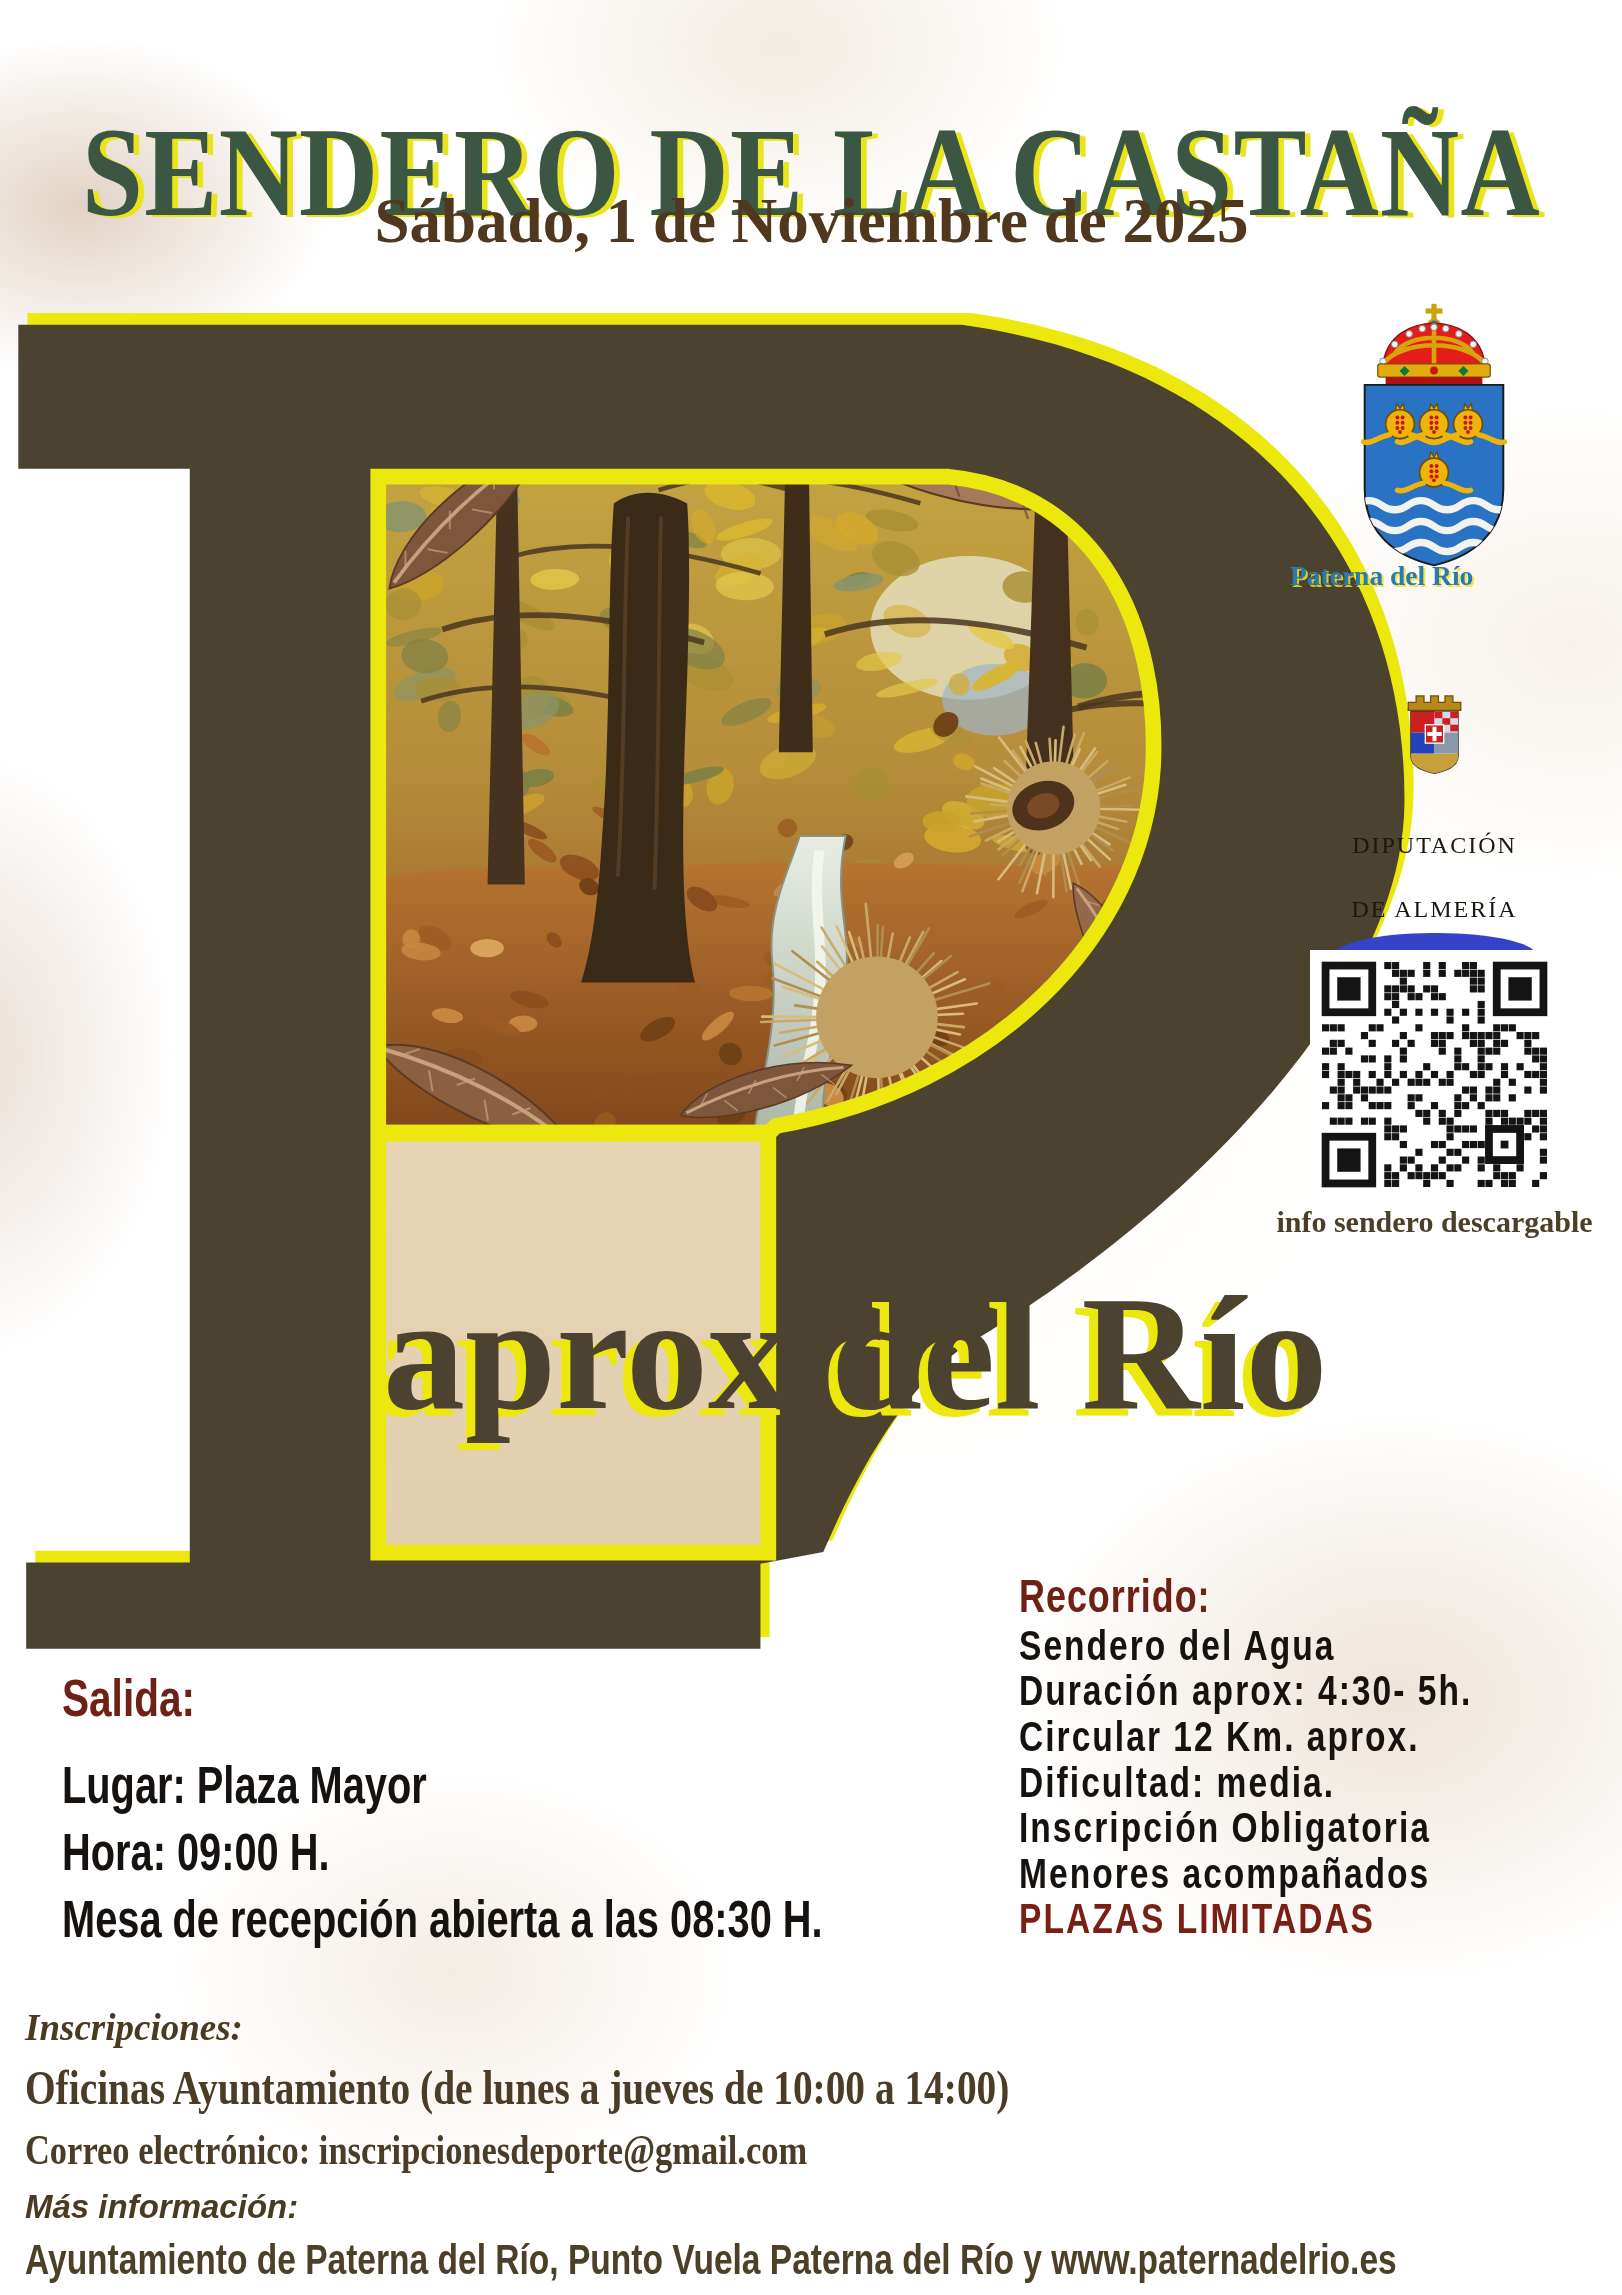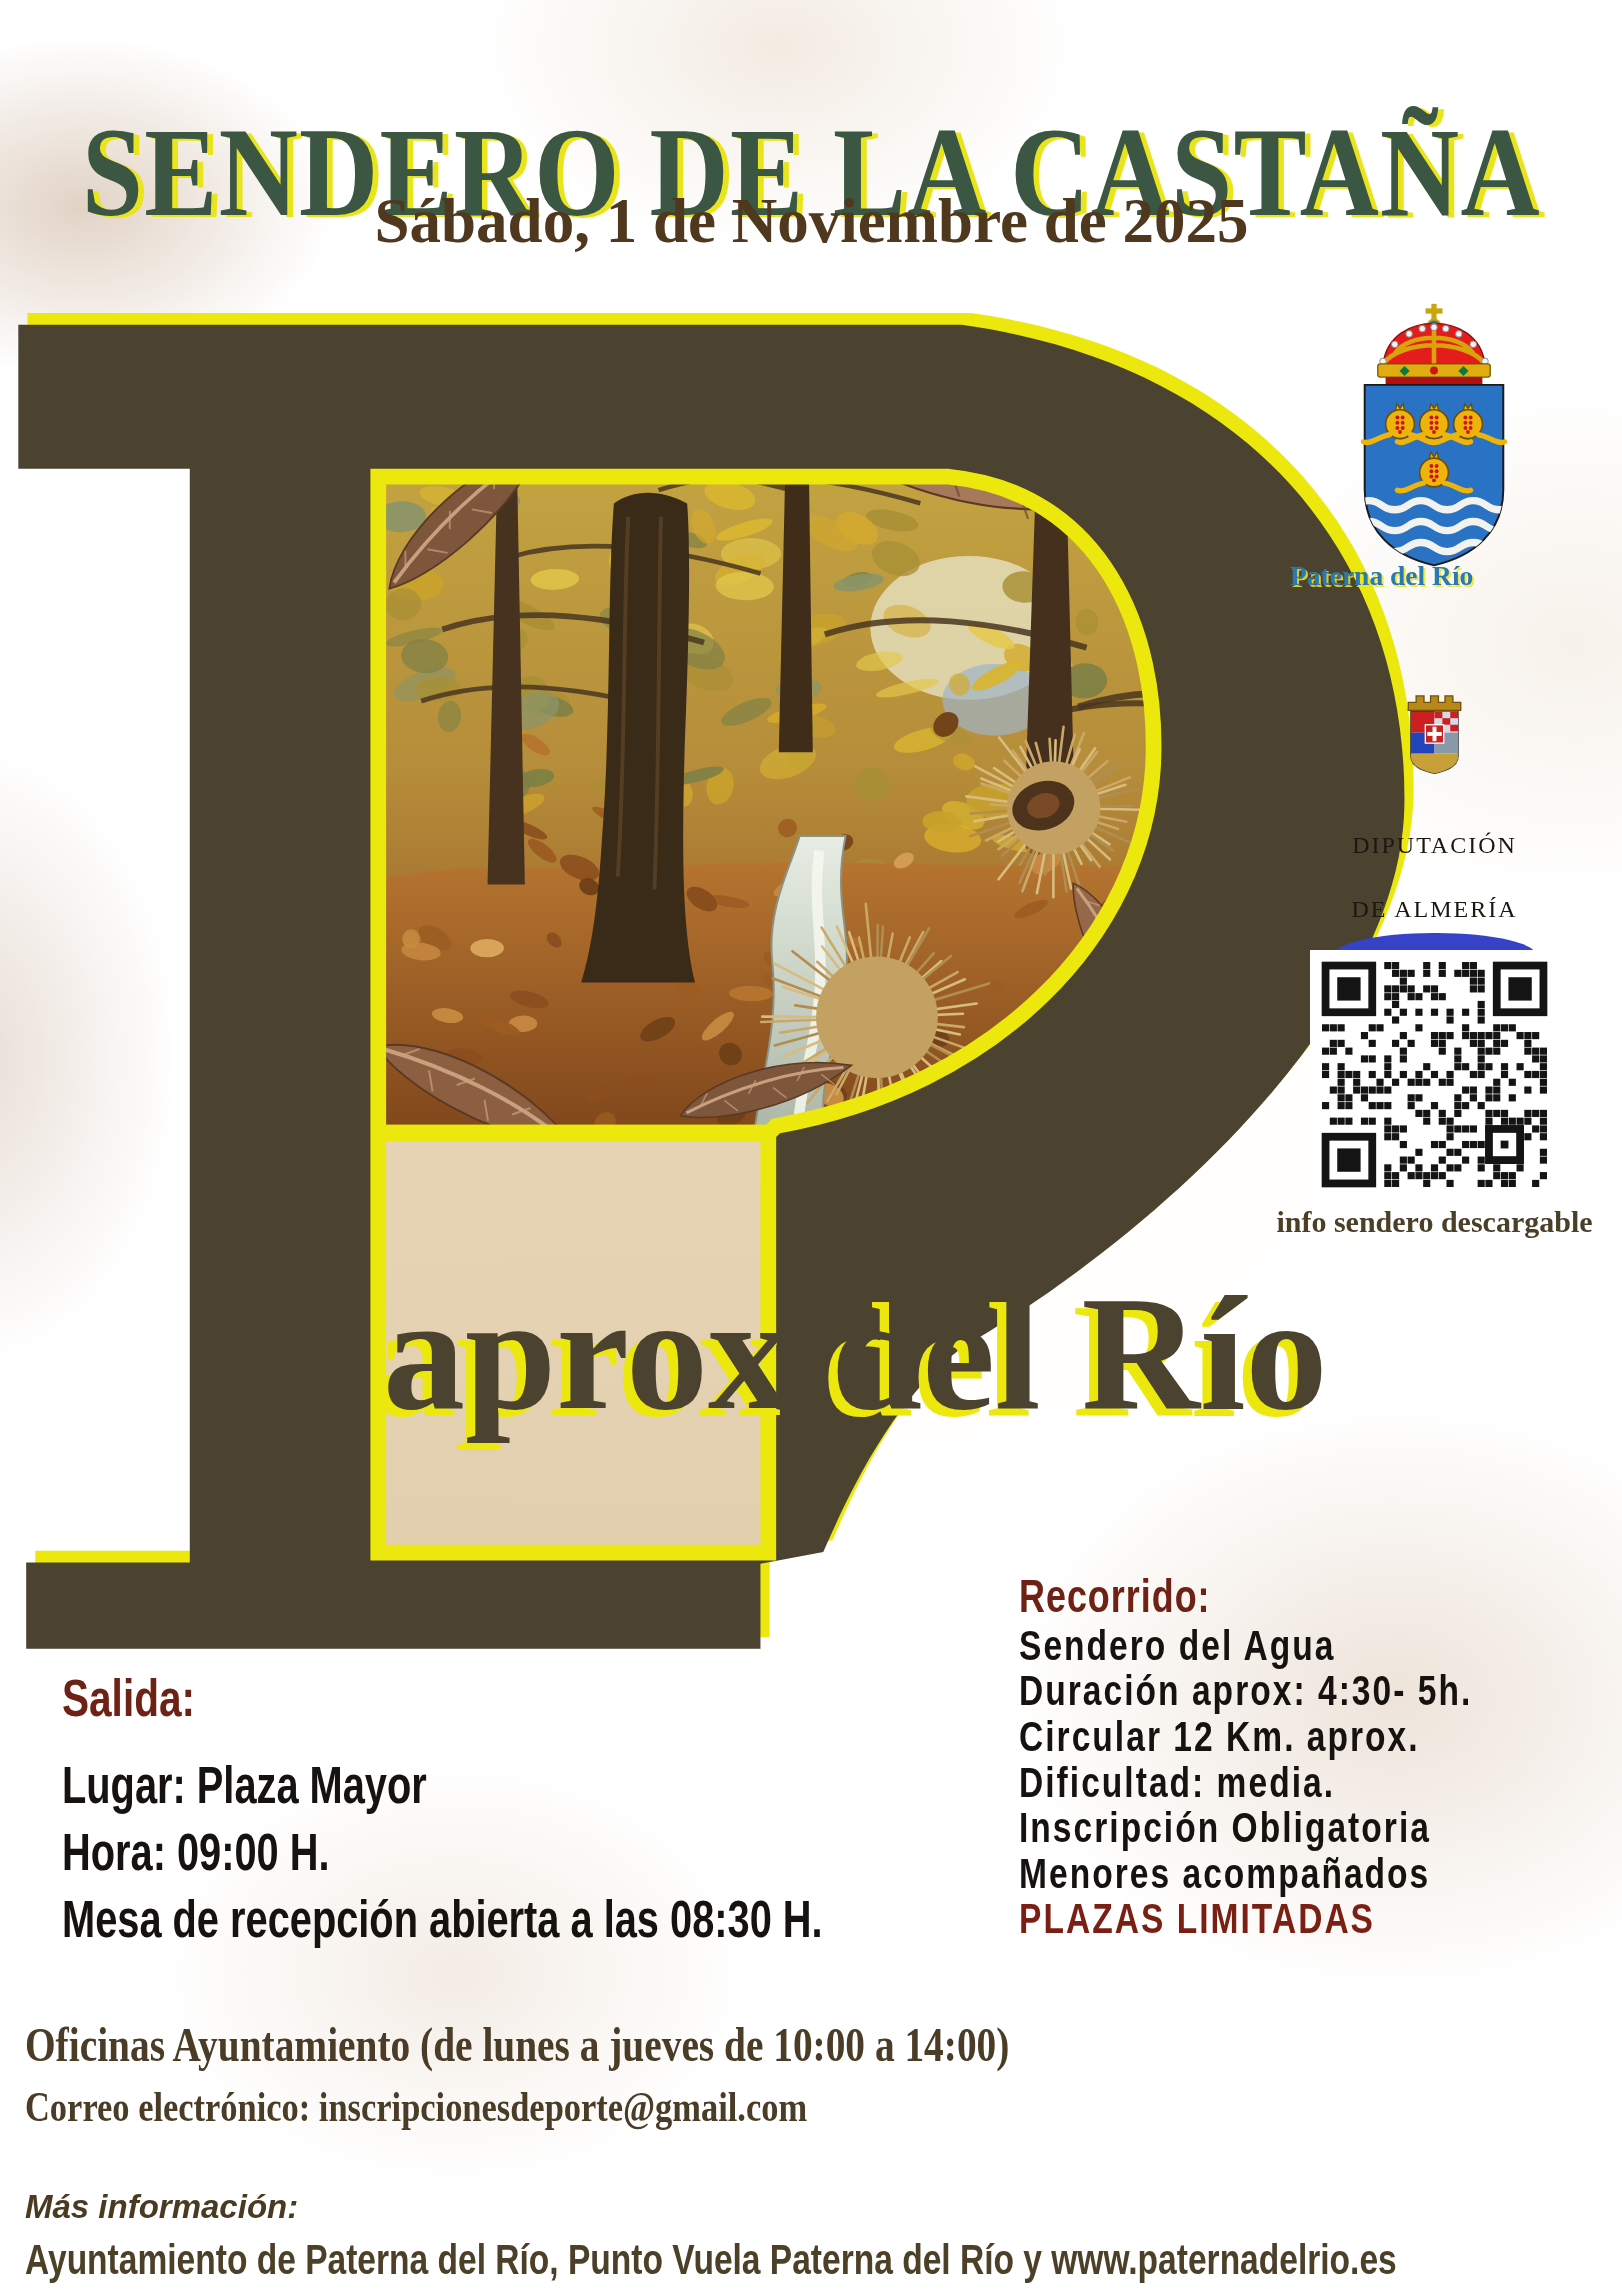--- a/index.html
+++ b/index.html
@@ -856,20 +856,21 @@
     <div class="ln">Sendero del Agua</div>
     <div class="ln">Duración aprox: 4:30- 5h.</div>
     <div class="ln">Circular 12 Km. aprox.</div>
     <div class="ln">Dificultad: media.</div>
     <div class="ln">Inscripción Obligatoria</div>
     <div class="ln">Menores acompañados</div>
     <div class="hl">PLAZAS LIMITADAS</div>
   </div>
 
   <div class="abs insc">
+    <div class="hd">Inscripciones:</div>
     <div class="l1 condSerif">Oficinas Ayuntamiento (de lunes a jueves de 10:00 a 14:00)</div>
     <div class="l2 condSerif">Correo electrónico: inscripcionesdeporte@gmail.com</div>
   </div>
 
   <div class="abs masinfo">
     <div class="hd">Más información:</div>
     <div class="ln cond">Ayuntamiento de Paterna del Río, Punto Vuela Paterna del Río y www.paternadelrio.es</div>
   </div>
 </div>
 

